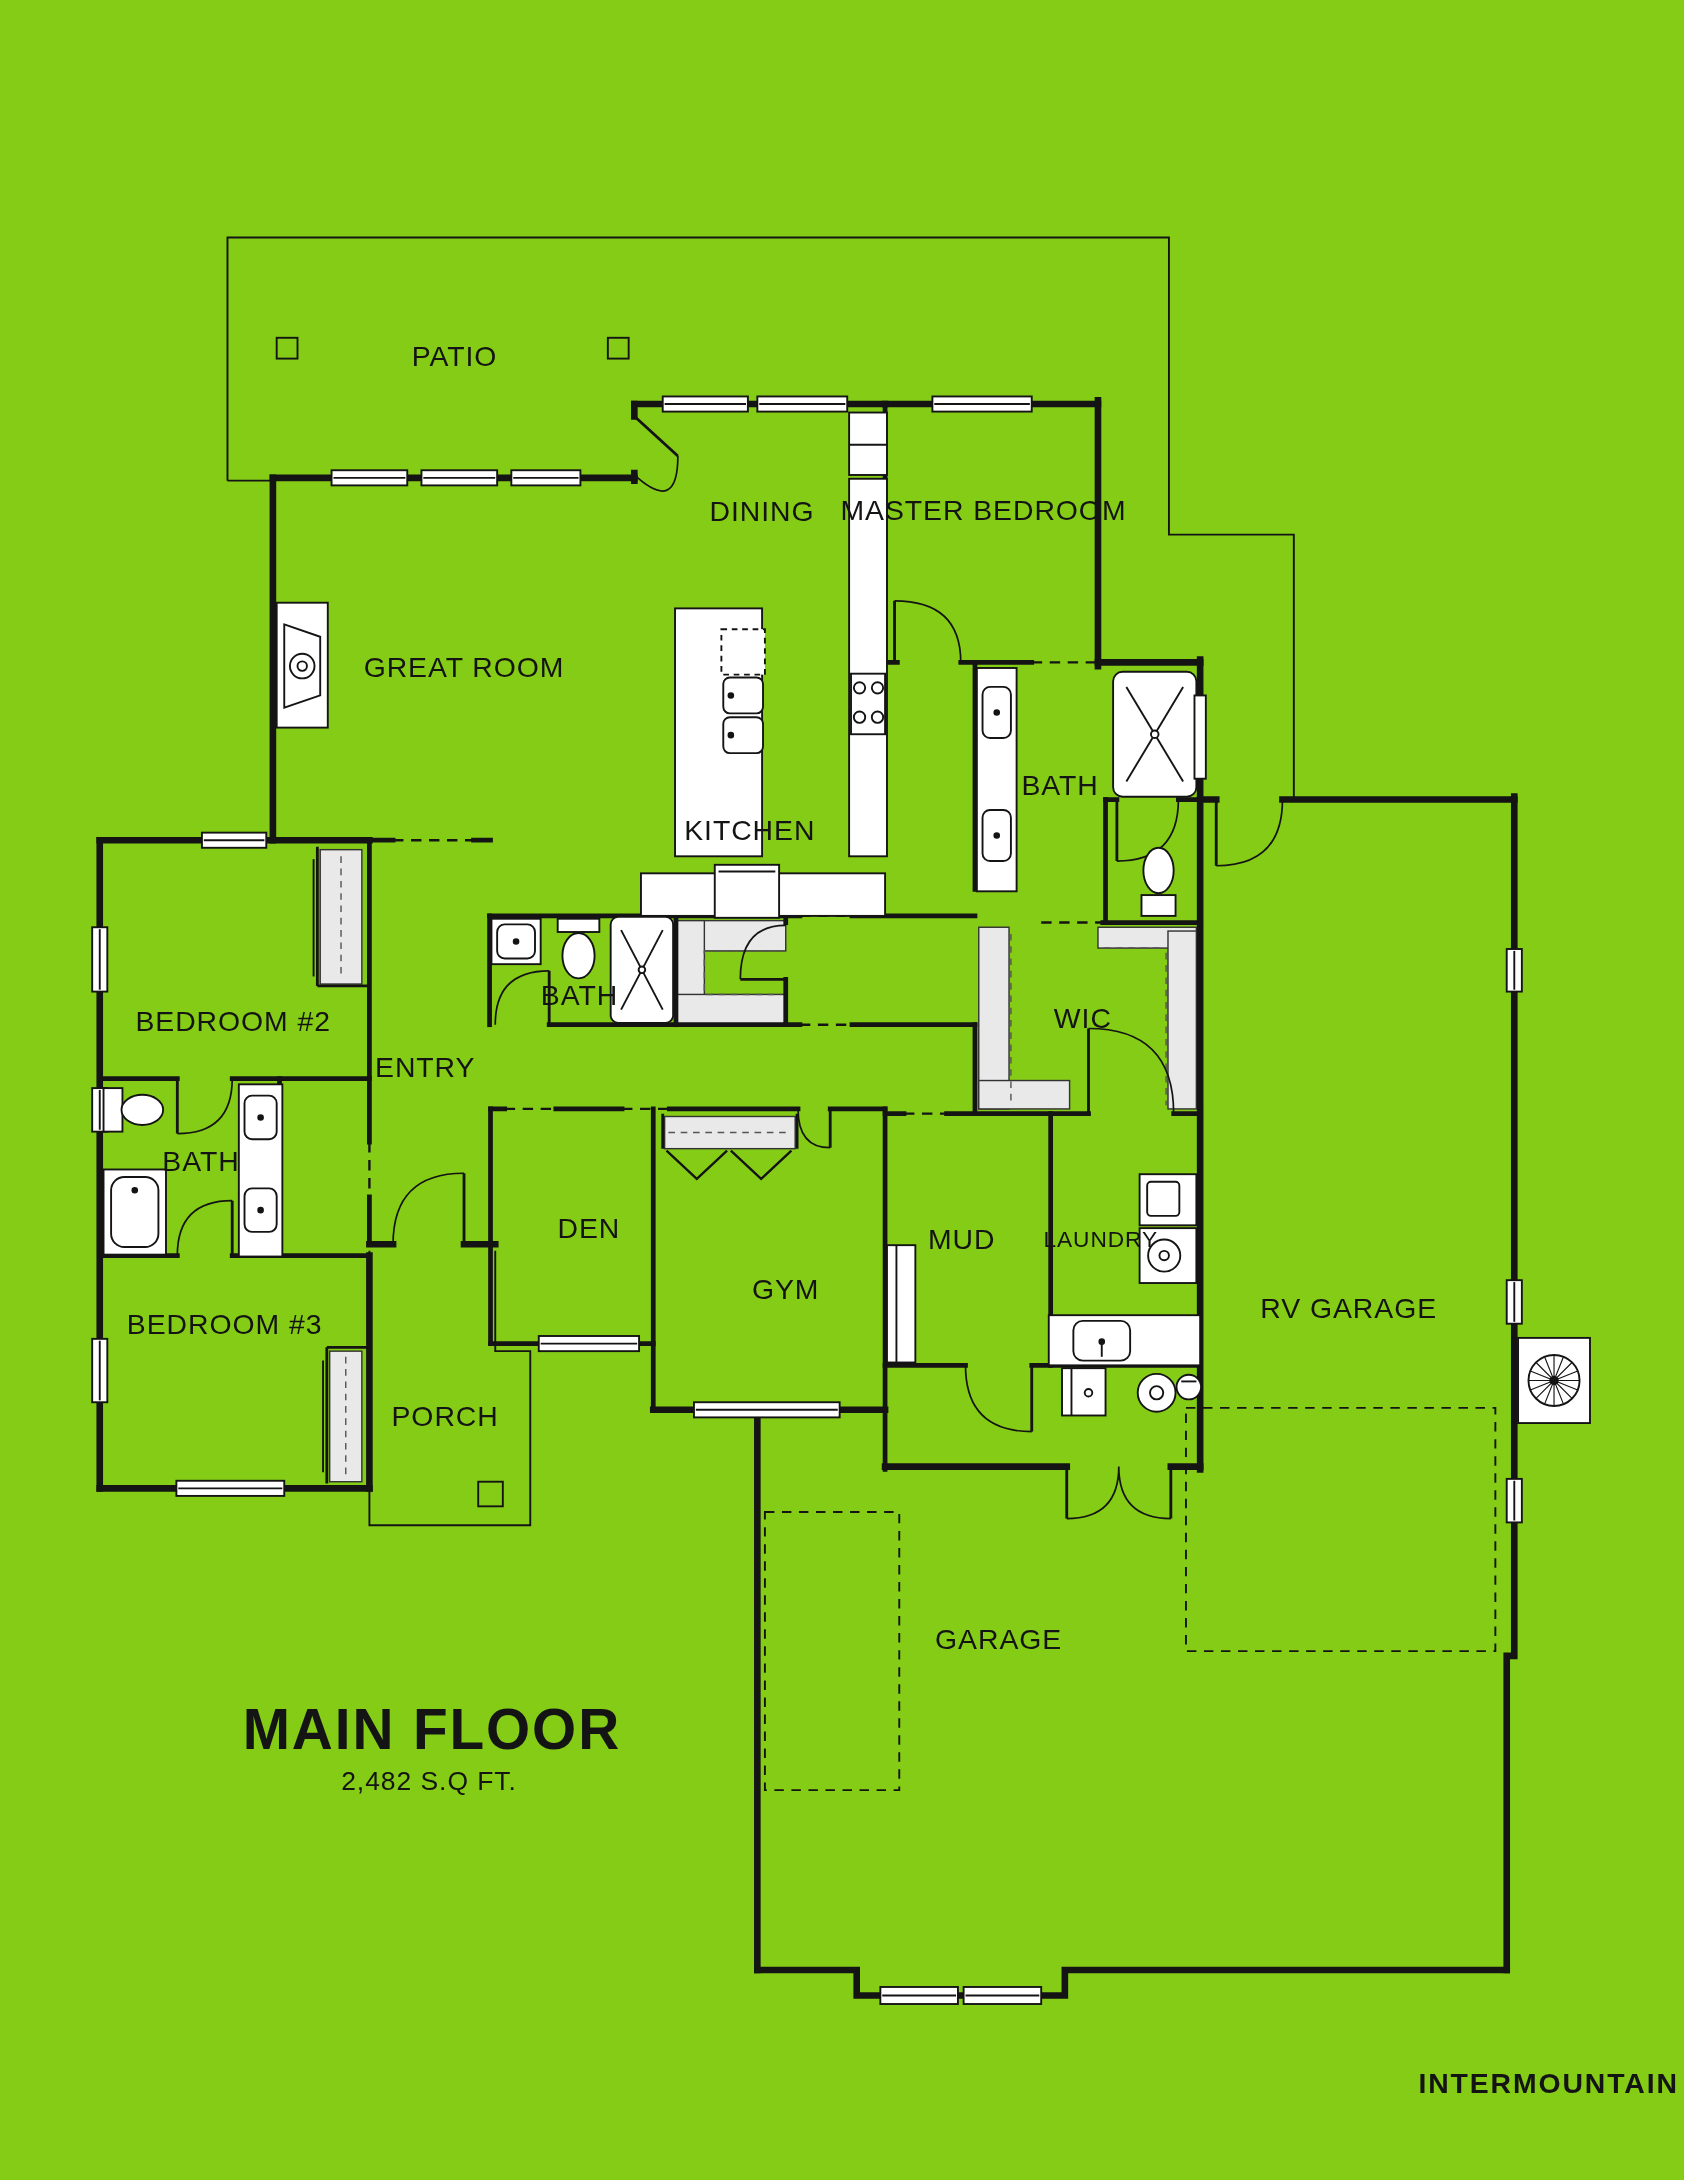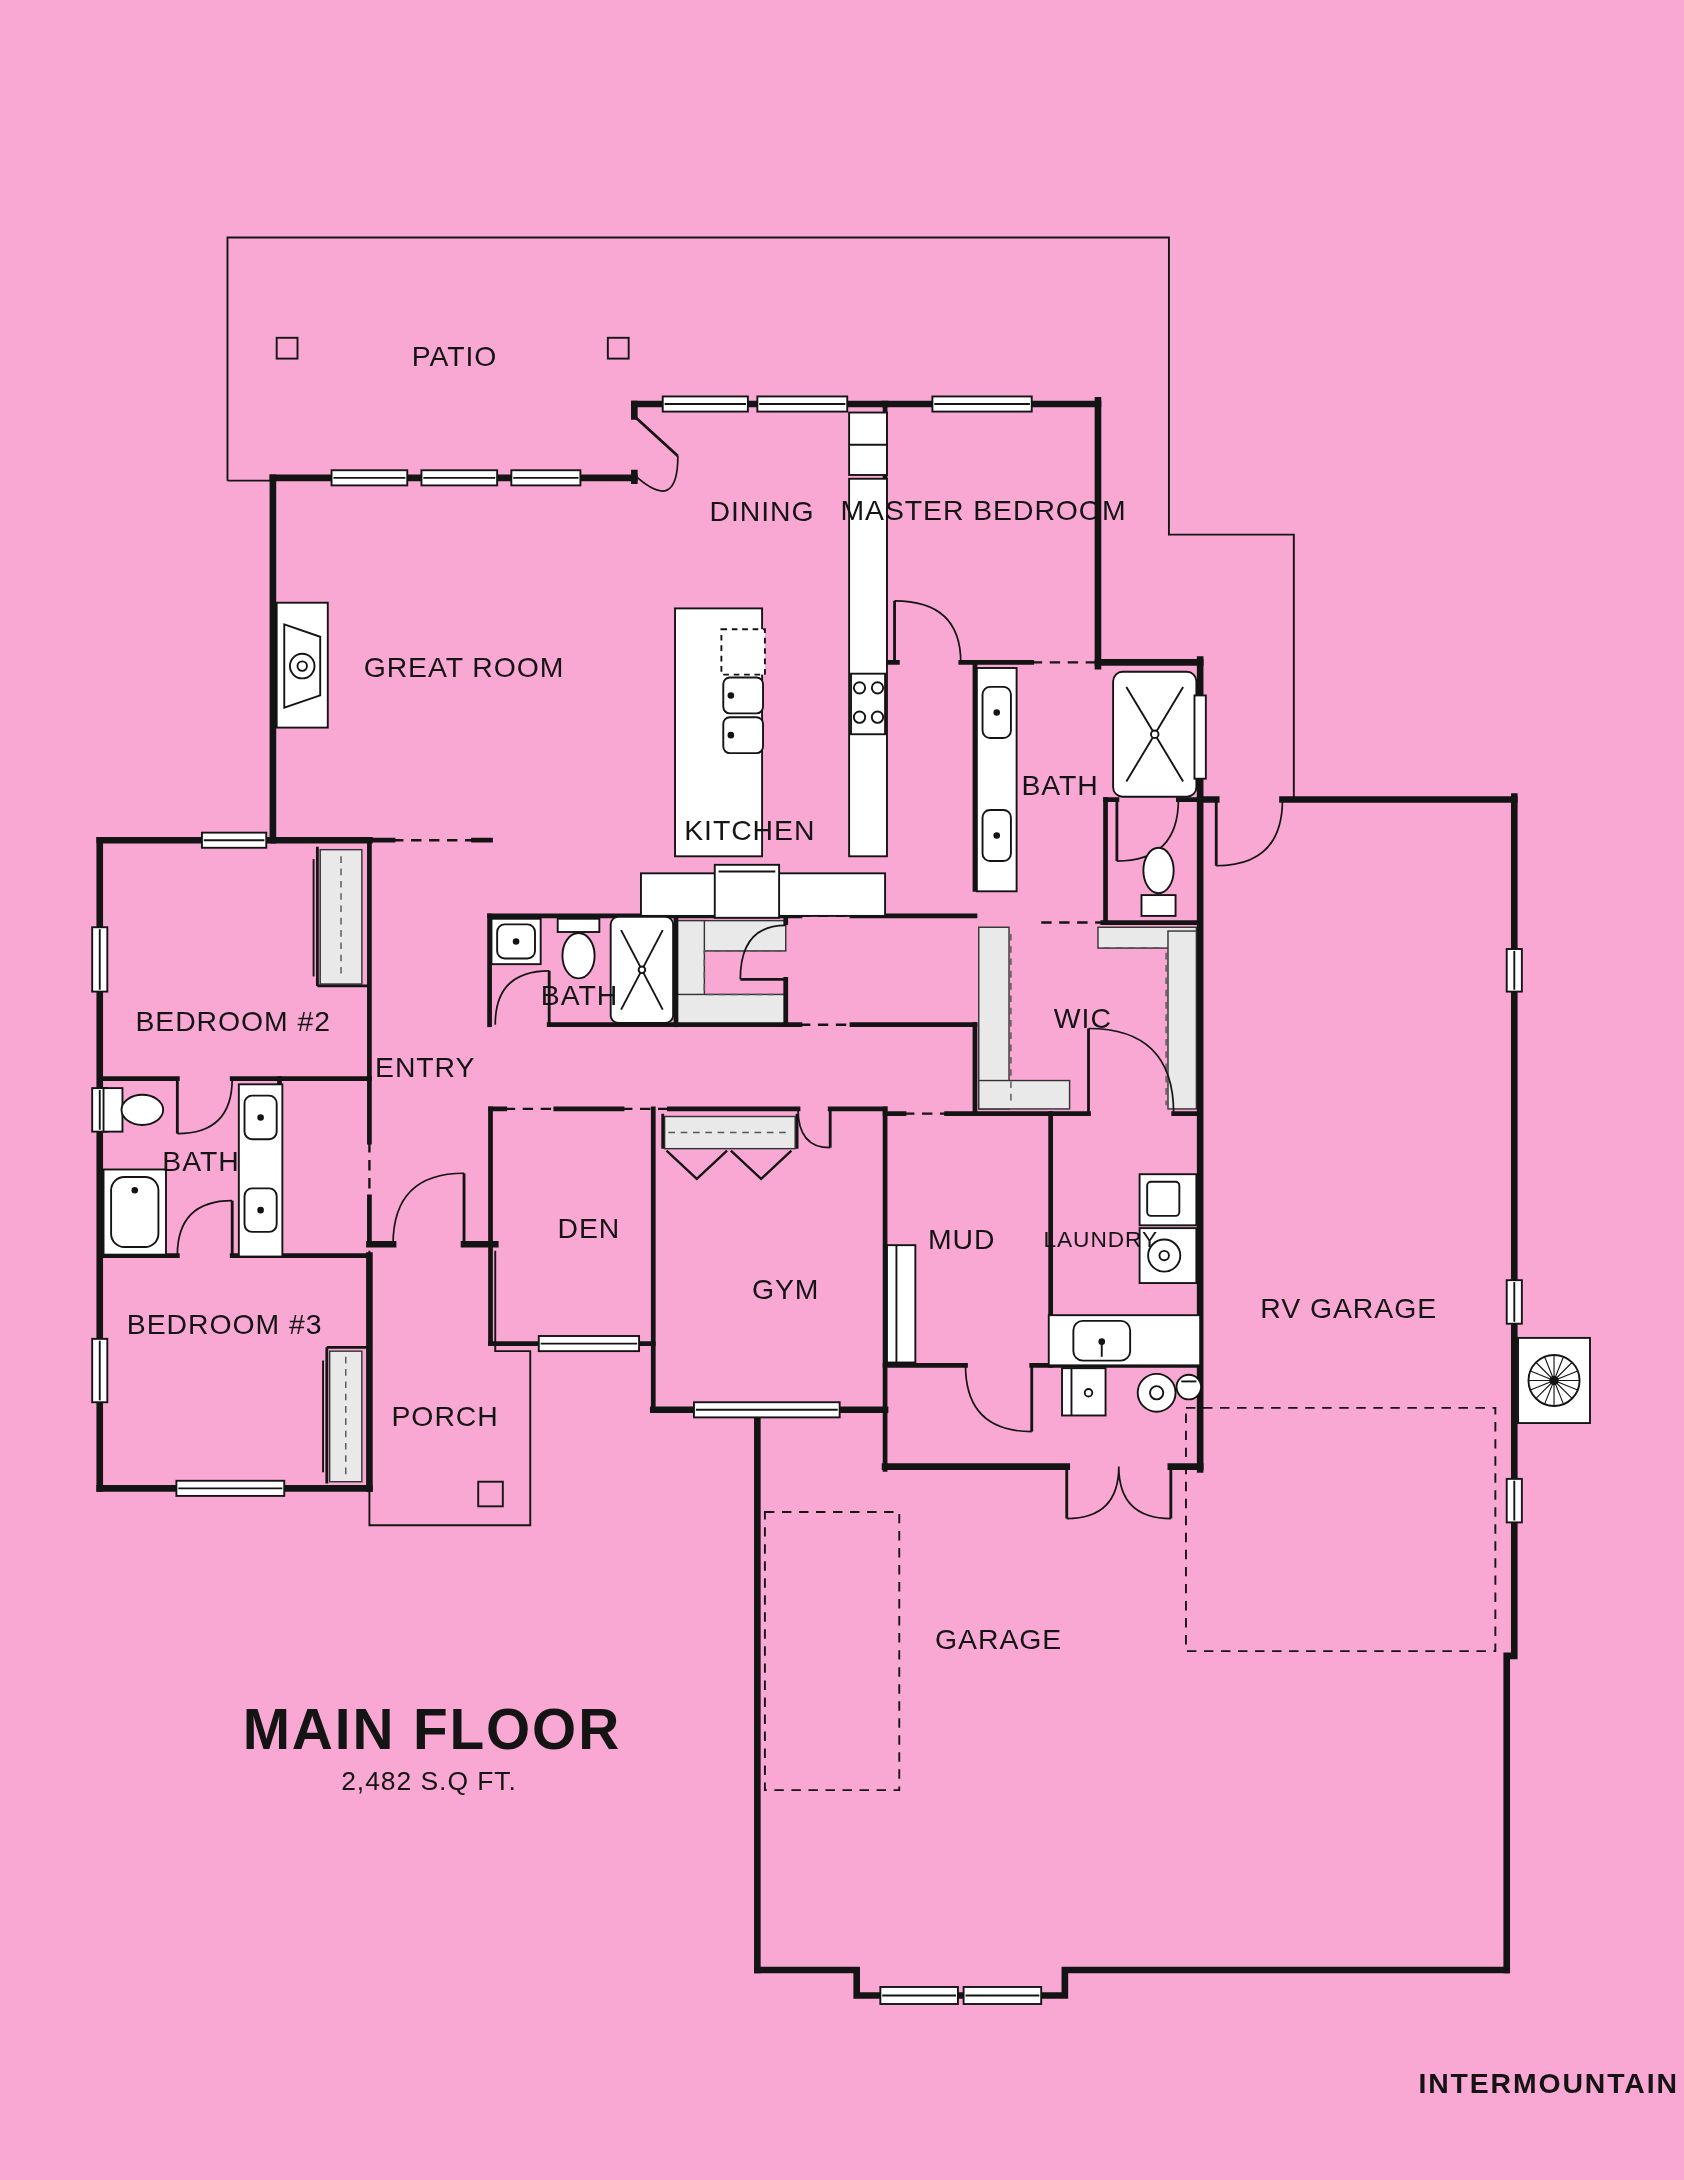--- a/index.html
+++ b/index.html
@@ -1,16 +1,16 @@
 <!DOCTYPE html>
 <html style="font-size:15px"><head>
 <meta charset="utf-8">
 <style>
   html,body{margin:0;padding:0;background:#ffffff;}
-  .page{position:relative;width:1685px;height:2180px;background:#f9a8d4;overflow:hidden;
+  .page{position:relative;width:1685px;height:2180px;background:#84cc16;overflow:hidden;
         font-family:"Liberation Sans", sans-serif;}
   svg{position:absolute;left:0;top:0;}
   text{fill:#141414;font-family:"Liberation Sans", sans-serif;letter-spacing:1px;}
   .room-label{font-size:30px;}
   .room-label-sm{font-size:24px;}
   .title{font-size:60px;font-weight:700;letter-spacing:2px;}
   .subtitle{font-size:28px;letter-spacing:1px;}
   .watermark{font-size:30px;font-weight:700;letter-spacing:2px;}
 </style>
 </head>

